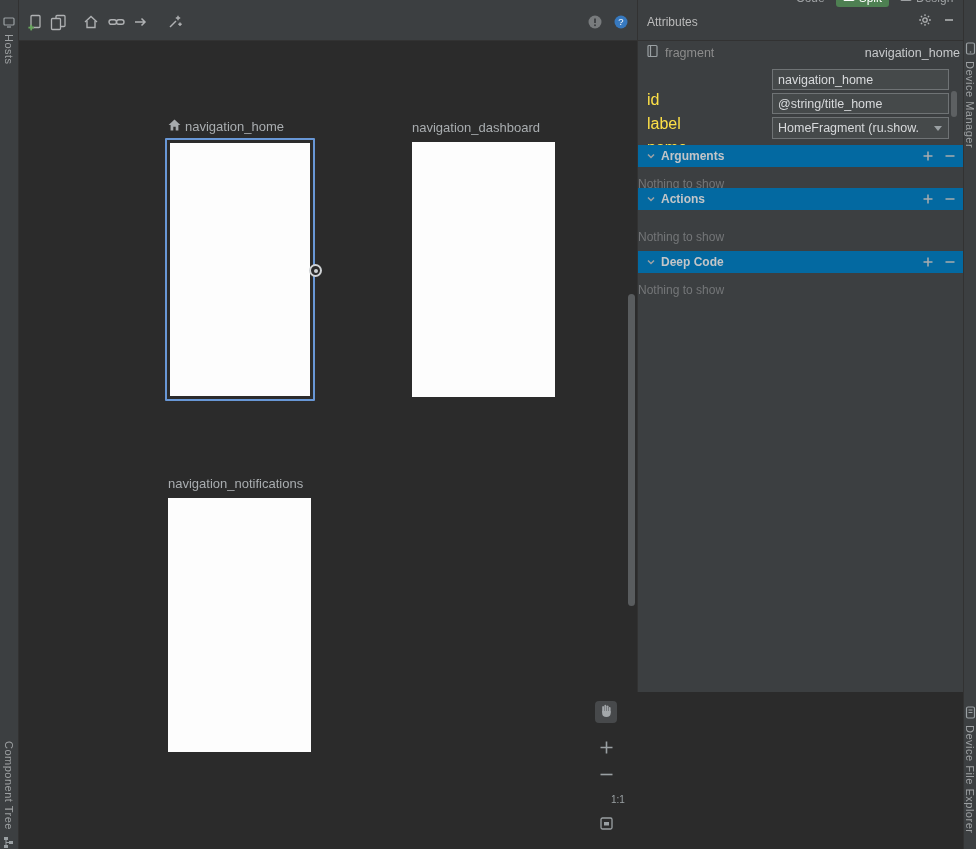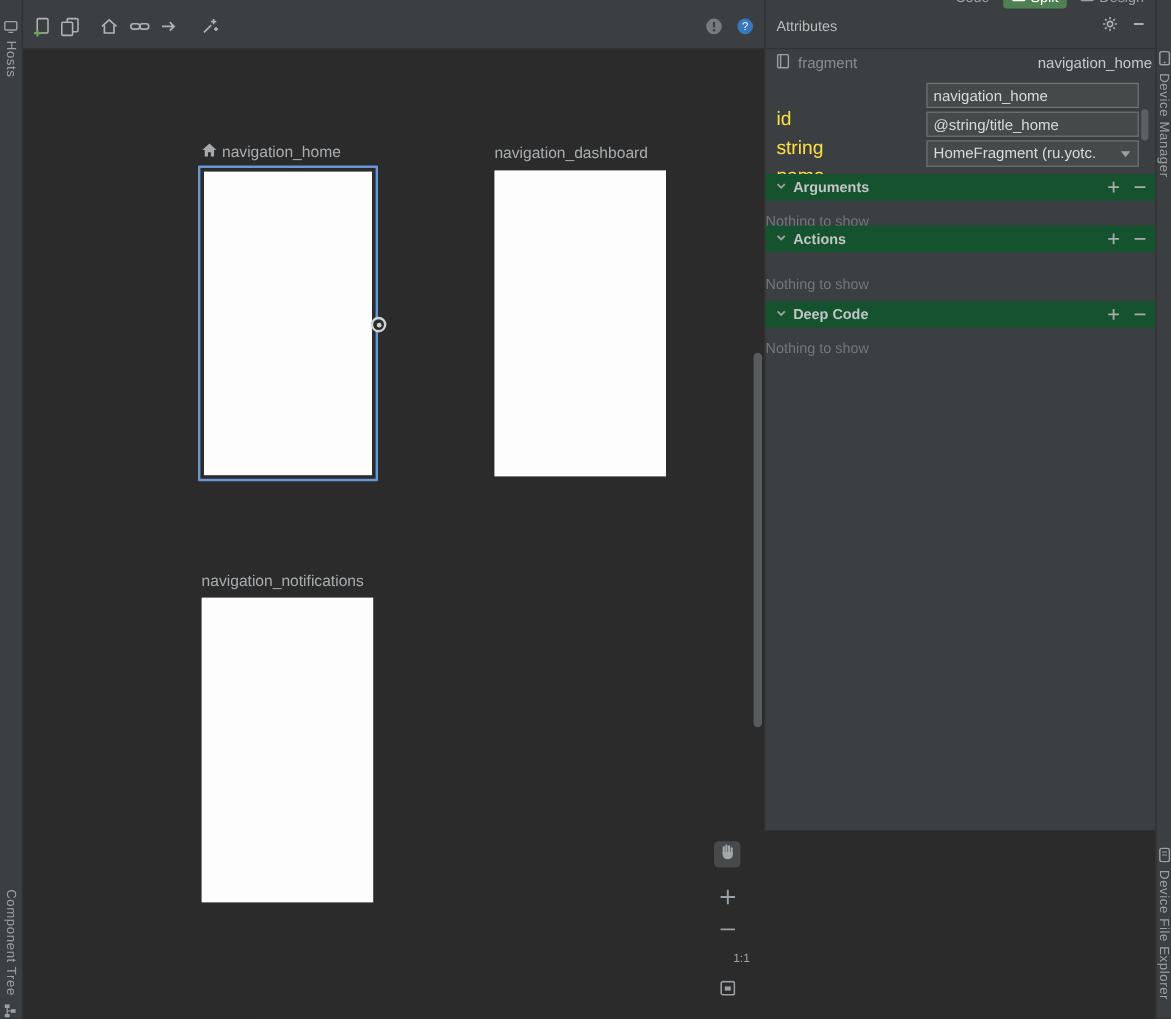--- a/index.html
+++ b/index.html
@@ -46,21 +46,21 @@
   .type-row{position:absolute;top:45px;left:9px;right:3px;height:16px;display:flex;align-items:center;gap:7px}
   .type-label{color:#8c8c8c;font-size:12.5px}
   .type-value{margin-left:auto;color:#c7c9cb;font-size:12.5px}
   .field-row{position:absolute;left:0;width:100%;height:22px}
   .field-label{position:absolute;left:9px;top:22px;font-size:16px;color:#fde047}
   .field-input{position:absolute;left:134px;top:0;width:177px;height:21px;background:#45494a;border:1px solid #6f7375;color:#d8dadc;font-size:12.5px;font-family:"Liberation Sans",sans-serif;padding:0 5px;outline:none}
   .combo{position:absolute;left:134px;top:0;width:177px;height:22px;background:#45494a;border:1px solid #6f7375;display:flex;align-items:center;padding-left:5px}
   .combo-text{font-size:12.5px;color:#d8dadc;white-space:nowrap;overflow:hidden;flex:1}
   .combo-arrow{width:0;height:0;border-left:4px solid transparent;border-right:4px solid transparent;border-top:5px solid #9aa0a3;margin:0 6px 0 2px;flex:none}
   .mini-scroll{position:absolute;left:313px;top:91px;width:6px;height:26px;background:#5d6062;border-radius:3px}
-  .section-header{position:absolute;left:0;width:100%;height:22px;background:#14532d;display:flex;align-items:center;gap:5px;padding-left:8px}
+  .section-header{position:absolute;left:0;width:100%;height:22px;background:#0369a1;display:flex;align-items:center;gap:5px;padding-left:8px}
   .section-title{font-size:12px;font-weight:bold;color:#c3c5c7}
   .sicon{position:absolute;top:5px;width:12px;height:12px;display:flex;align-items:center;justify-content:center}
   .empty-text{position:absolute;left:0;width:100%;font-size:12px;color:#747678}
 </style>
 </head>
 <body>
 
 <div class="rail left">
   <div class="rail-group" style="top:16px">
     <span class="rail-icon">
@@ -261,28 +261,28 @@
     <span class="type-label">fragment</span>
     <span class="type-value">navigation_home</span>
   </div>
 
   <div class="field-row" style="top:69px">
     <span class="field-label">id</span>
     <input class="field-input" readonly="" value="navigation_home" style="">
   </div>
 
   <div class="field-row" style="top:93px">
-    <span class="field-label">string</span>
+    <span class="field-label">label</span>
     <input class="field-input" readonly="" value="@string/title_home" style="">
   </div>
 
   <div class="field-row" style="top:117px">
     <span class="field-label">name</span>
     <div class="combo">
-      <span class="combo-text">HomeFragment (ru.yotc.</span>
+      <span class="combo-text">HomeFragment (ru.show.</span>
       <span class="combo-arrow"></span>
     </div>
   </div>
 
   <div class="mini-scroll"></div>
 
   <div class="section-header" style="top:145px">
     <span><svg width="10" height="10" viewBox="0 0 10 10">
           <path d="M2 3.5 L5 6.5 L8 3.5" stroke="#9fa2a4" fill="none" stroke-width="1.5"></path>
         </svg></span>

